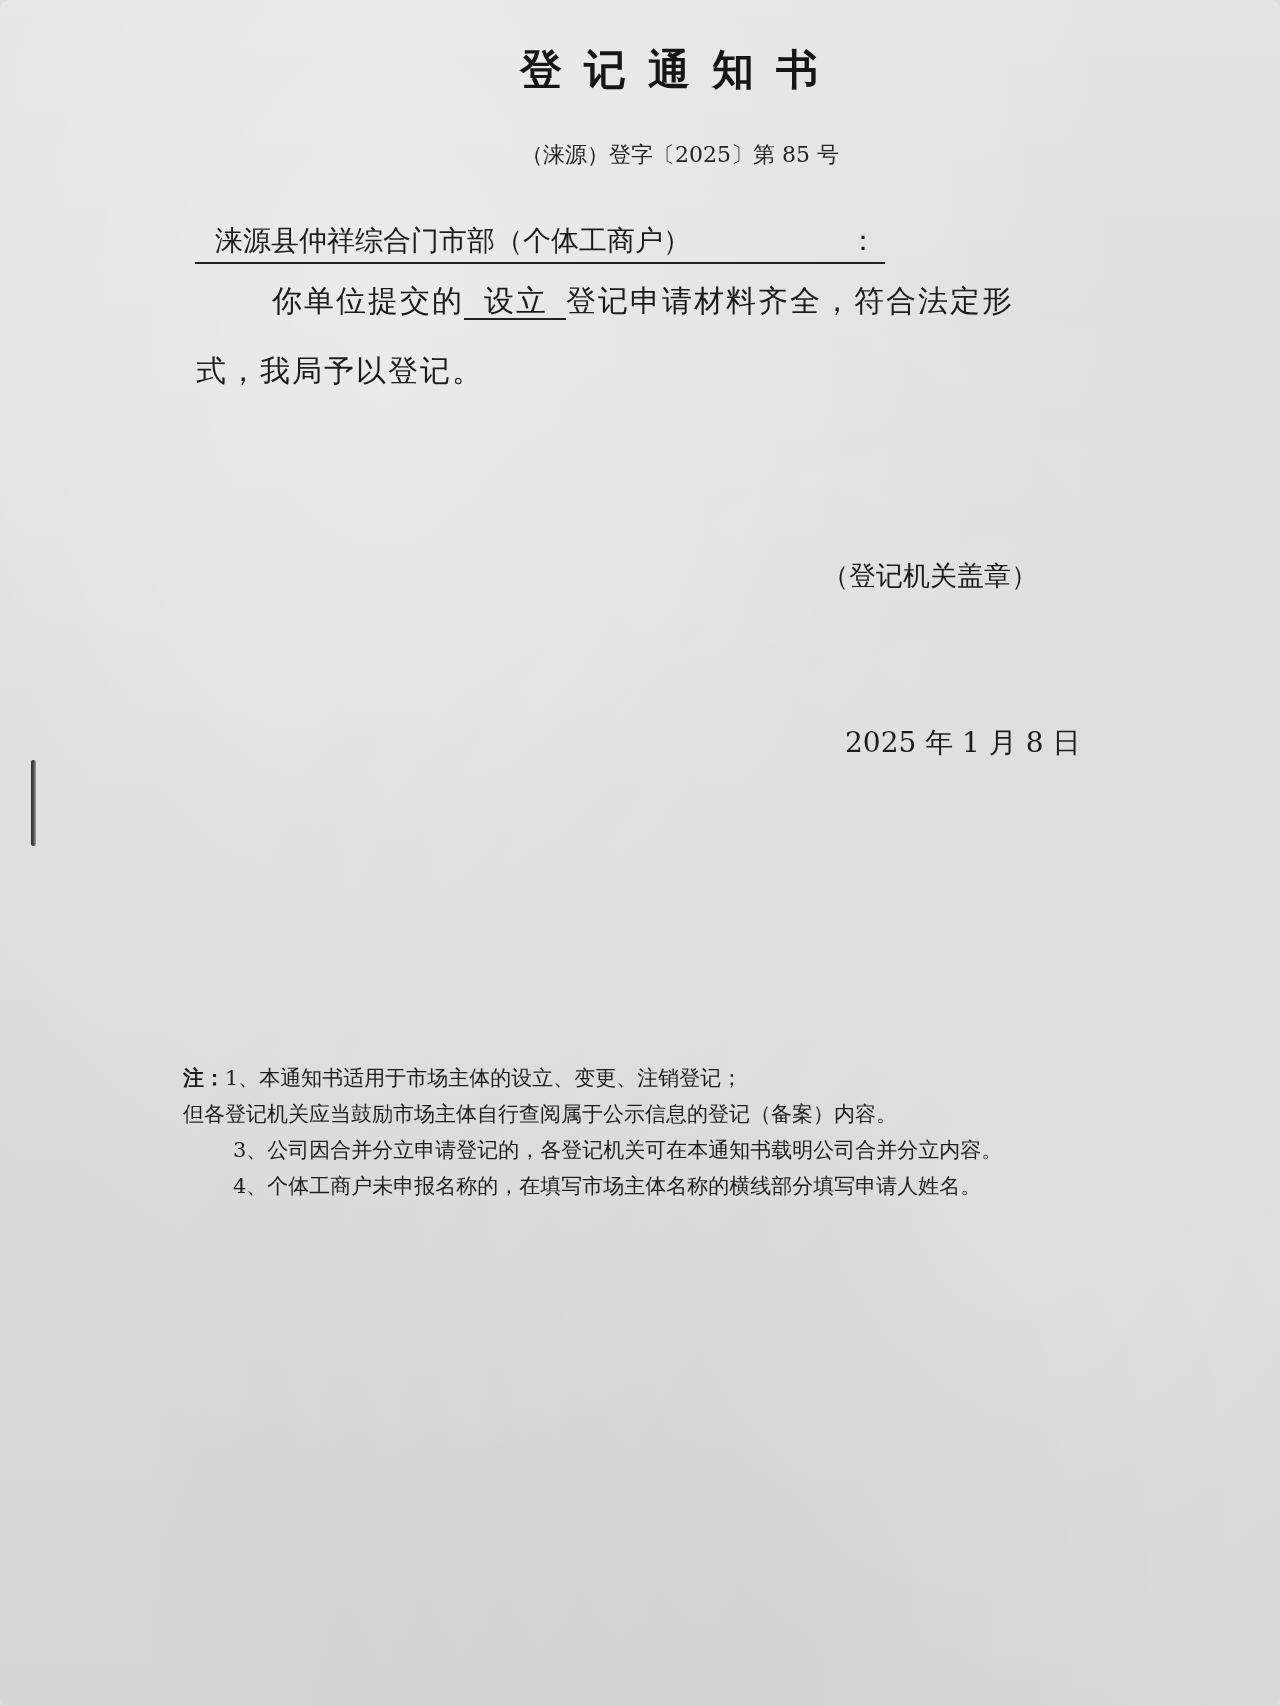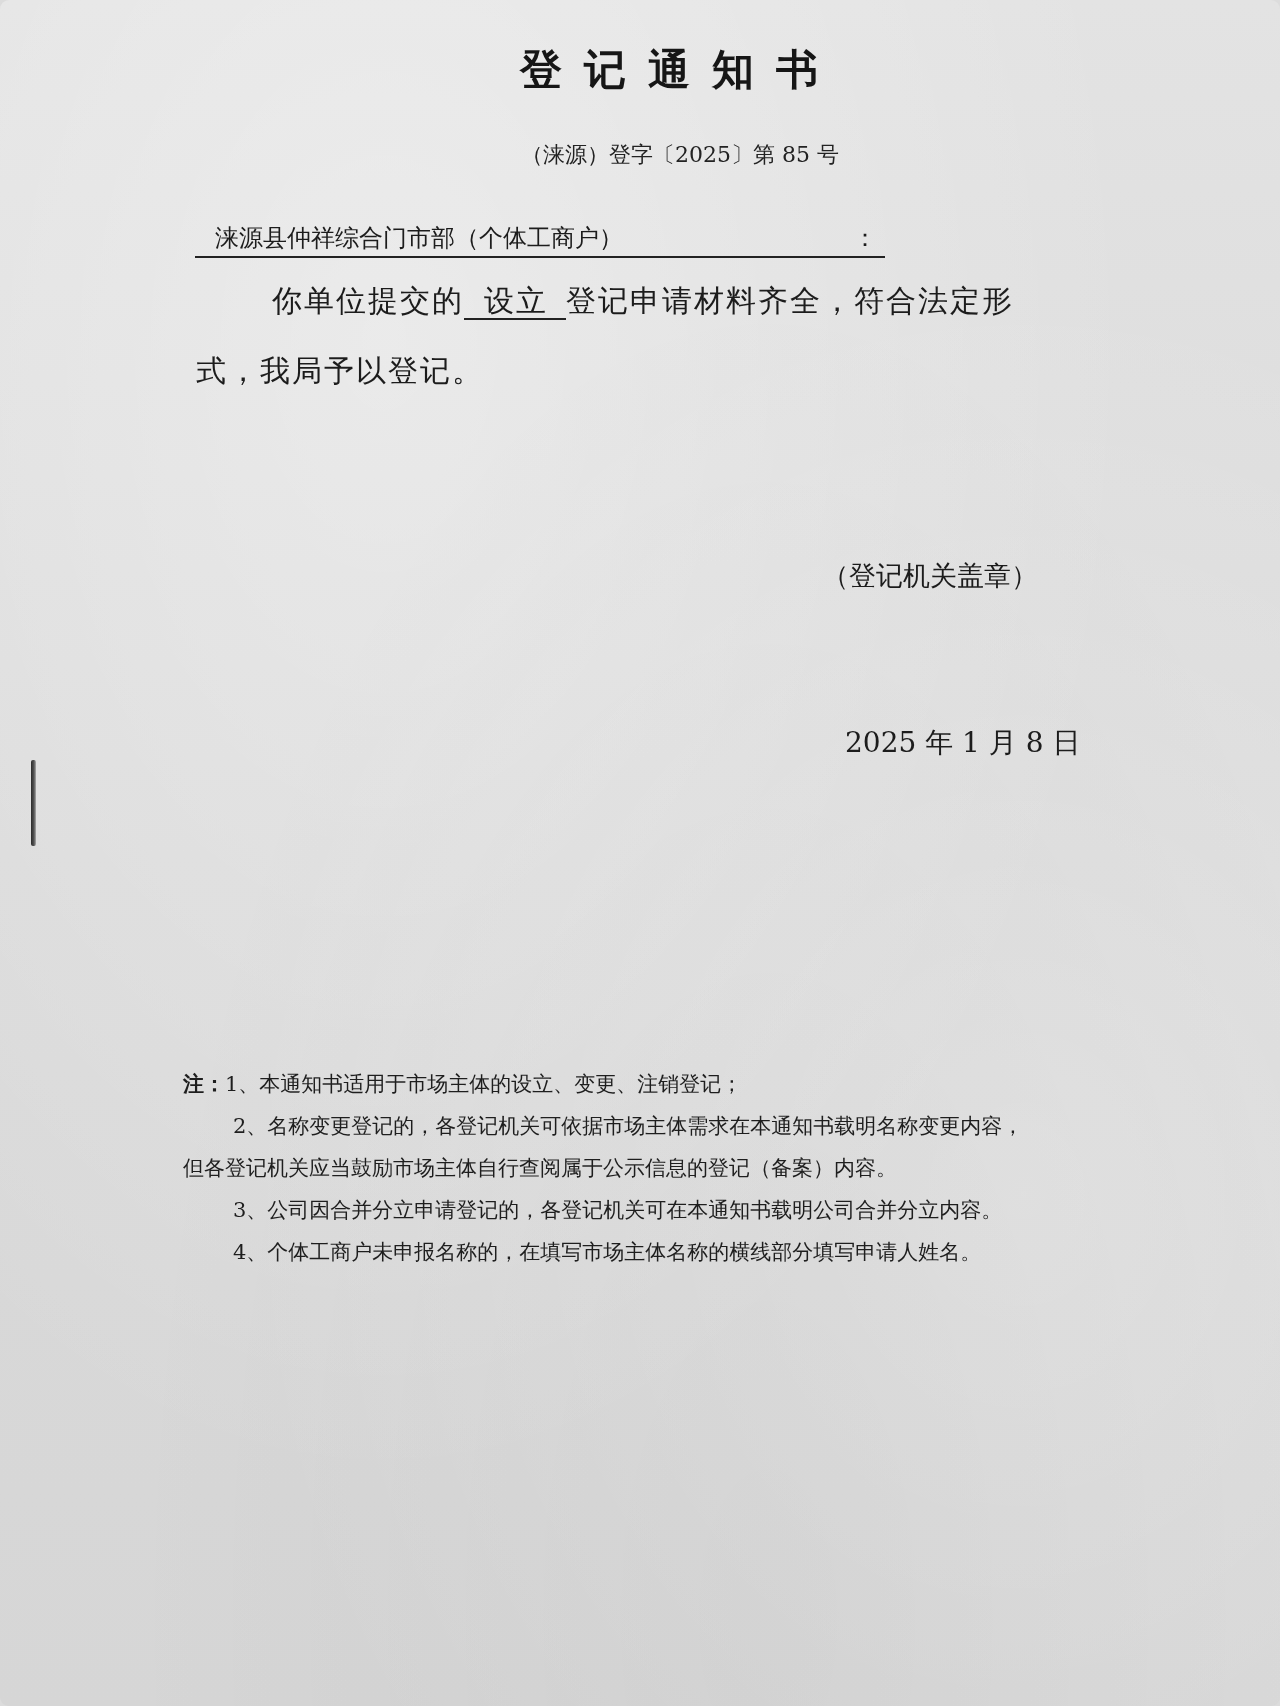--- a/index.html
+++ b/index.html
@@ -39,21 +39,21 @@
     }
     .docnum {
       left: 0; width: 1360px; top: 140px;
       text-align: center;
       font-size: 22px;
       color: #222;
     }
     .addressee {
       left: 195px; top: 222px;
       width: 690px;
-      font-size: 24px;
+      font-size: 28px;
       border-bottom: 2px solid #222;
       padding-left: 20px;
       padding-bottom: 2px;
       box-sizing: border-box;
       display: flex;
       justify-content: space-between;
     }
     .addressee .colon { padding-right: 8px; }
     .body1 {
       left: 272px; top: 281px;
@@ -85,21 +85,21 @@
       width: 5px; height: 86px;
       background: linear-gradient(90deg, #2a2a2a, #555 60%, #aaa);
       border-radius: 2px;
     }
     .notes {
       left: 183px; top: 1060px;
       font-size: 21px;
       line-height: 36px;
       color: #1e1e1e;
     }
-    .notes .line { display: block; margin-top: 6px; }
+    .notes .line { display: block; }
     .notes .indent { padding-left: 50px; }
     .notes .prefix { font-weight: bold; }
   </style>
 </head>
 <body>
 
 <div class="paper">
 
   <div class="abs title">登记通知书</div>
 
@@ -117,19 +117,18 @@
   <div class="abs body2">式，我局予以登记。</div>
 
   <div class="abs seal">（登记机关盖章）</div>
 
   <div class="abs date">2025 年 1 月 8 日</div>
 
   <div class="abs clip"></div>
 
   <div class="abs notes">
     <span class="line"><span class="prefix">注：</span><span>1、本通知书适用于市场主体的设立、变更、注销登记；</span></span>
-    <span class="line indent">2、名称变更登记的，各登记机关可依据市场主体需求在本通知书载明名称变更内容，</span>
     <span class="line">但各登记机关应当鼓励市场主体自行查阅属于公示信息的登记（备案）内容。</span>
     <span class="line indent">3、公司因合并分立申请登记的，各登记机关可在本通知书载明公司合并分立内容。</span>
     <span class="line indent">4、个体工商户未申报名称的，在填写市场主体名称的横线部分填写申请人姓名。</span>
   </div>
 
 </div>
 
 </body></html>

